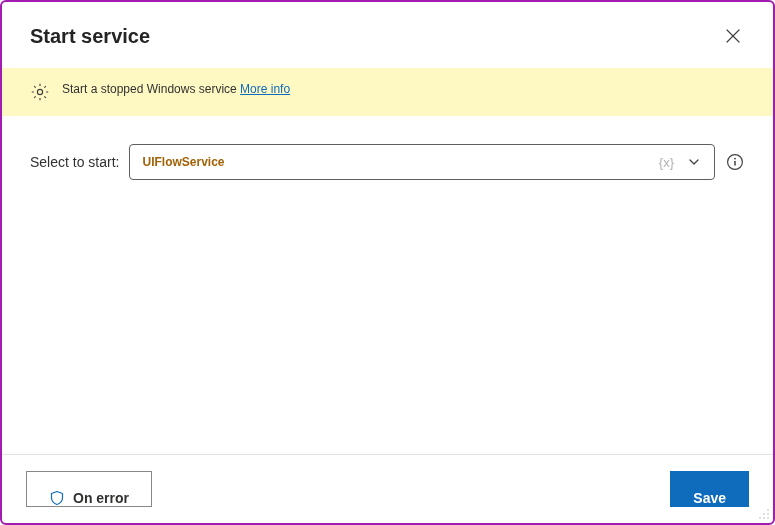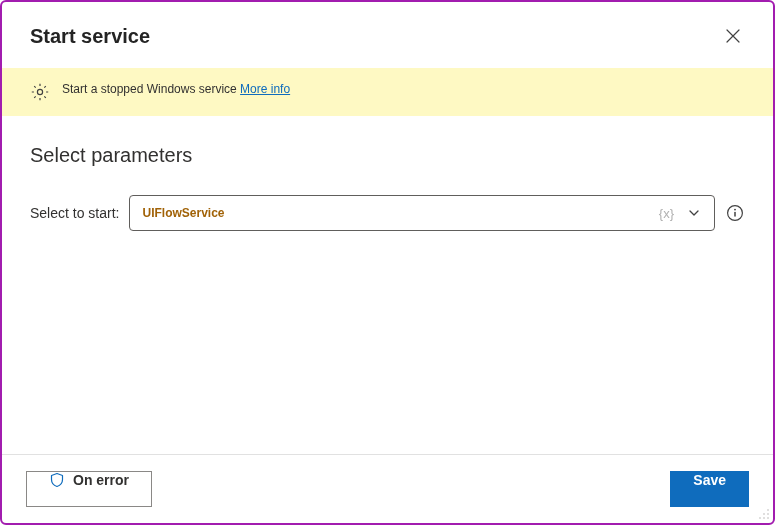--- a/index.html
+++ b/index.html
@@ -109,21 +109,21 @@
     gap: 10px;
   }
   .spacer { flex: 1; }
   .btn {
     height: 36px;
     padding: 0 22px;
     border-radius: 0;
     font-size: 14px;
     font-weight: 600;
     display: inline-flex;
-    align-items: flex-start;
+    align-items: flex-end;
     justify-content: center;
     gap: 8px;
     cursor: pointer;
     user-select: none;
   }
   .btn-secondary {
     background: #fff;
     border: 1px solid #8a8886;
     color: #323130;
   }
@@ -159,21 +159,20 @@
         <path d="M10 1.8v2.1M10 16.1v2.1M18.2 10h-2.1M3.9 10H1.8M15.8 4.2l-1.5 1.5M5.7 14.3l-1.5 1.5M15.8 15.8l-1.5-1.5M5.7 5.7L4.2 4.2"></path>
       </g>
     </svg>
     <span>
       <span>Start a stopped Windows service</span>
       <a href="#">More info</a>
     </span>
   </div>
 
   <div class="body">
-    <h2 class="section-title">Select parameters</h2>
 
     <div class="param-row">
       <div class="param-label">Select to start:</div>
 
       <div class="combo">
         <div class="combo-value">UIFlowService</div>
         <div class="var-token">{x}</div>
         <div class="chev">
           <svg width="14" height="14" viewBox="0 0 14 14">
               <path d="M3 5 L7 9 L11 5" fill="none" stroke="#424242" stroke-width="1.3" stroke-linecap="round" stroke-linejoin="round"></path>

